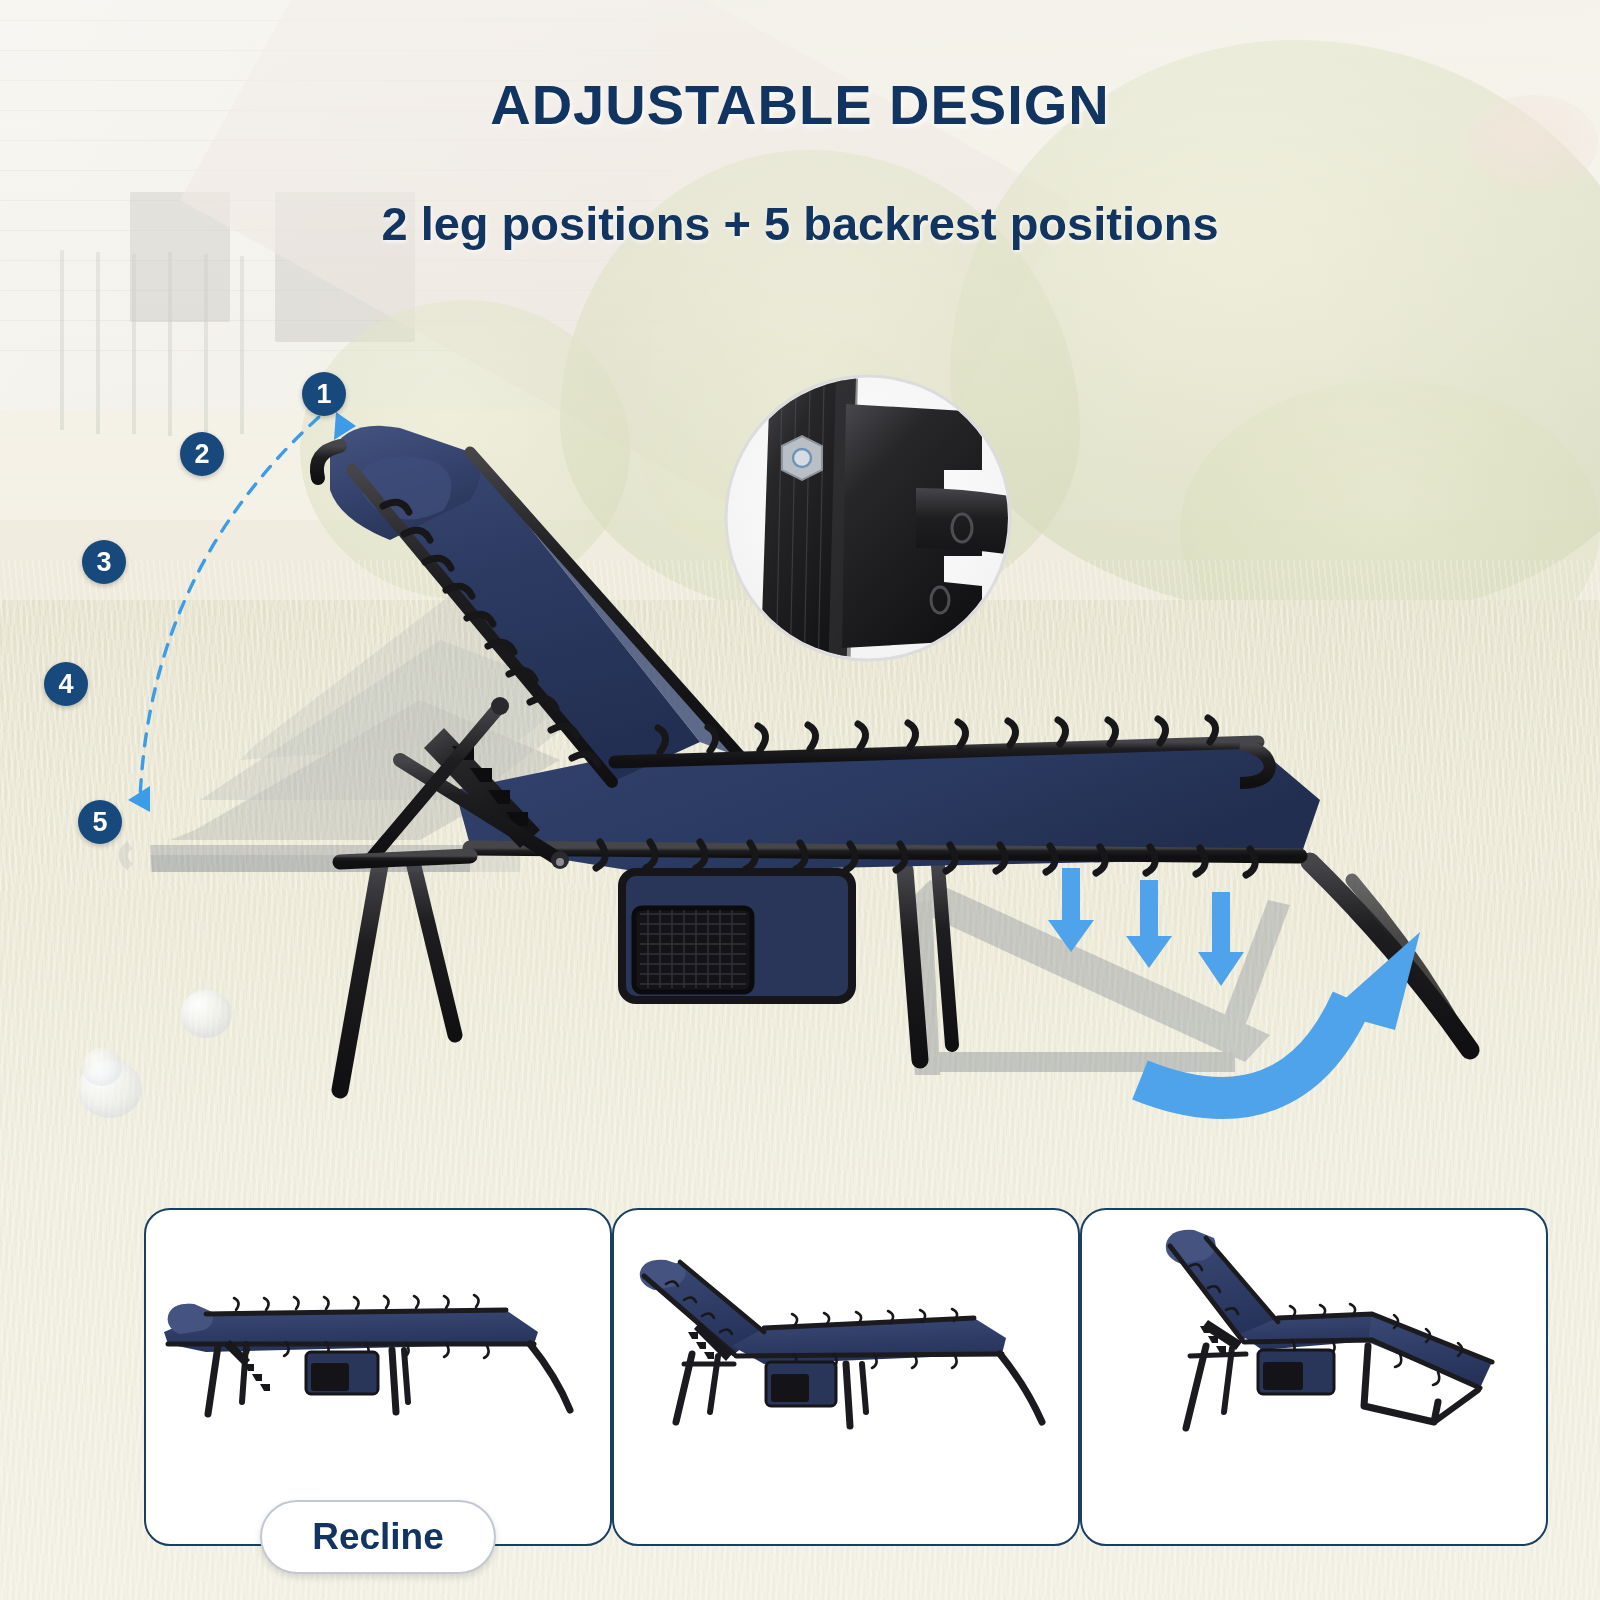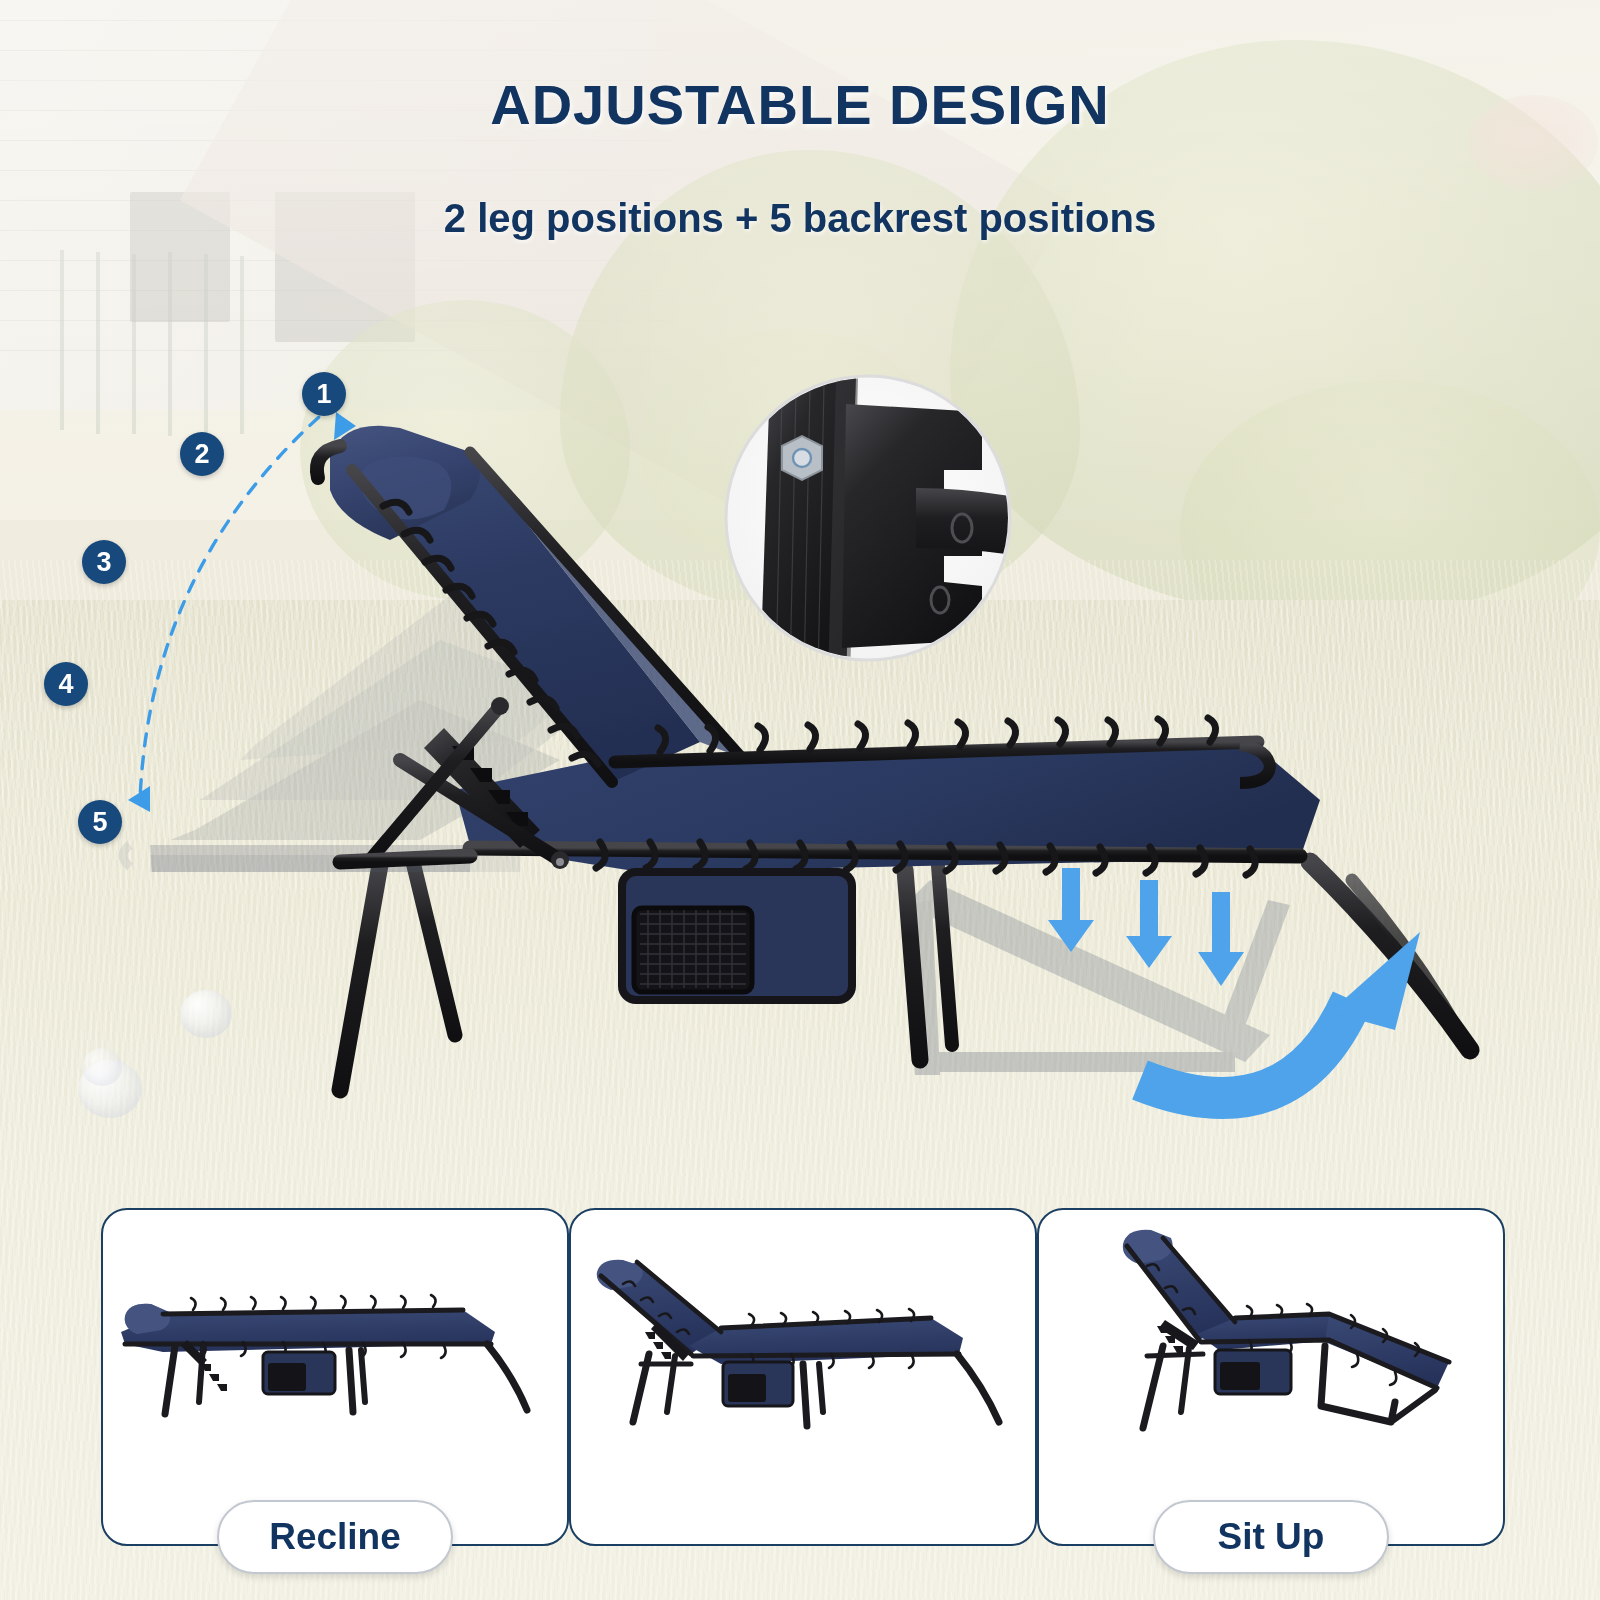--- a/index.html
+++ b/index.html
@@ -40,32 +40,32 @@
     background:linear-gradient(180deg,rgba(255,255,255,.52) 0%,rgba(255,255,255,.34) 30%,rgba(255,255,255,.40) 62%,rgba(255,255,255,.55) 100%);}
   .bubble{position:absolute;border-radius:50%;
     background:radial-gradient(circle at 34% 30%,rgba(255,255,255,.92),rgba(214,220,232,.42) 60%,rgba(190,198,214,.26));
     box-shadow:inset -3px -4px 8px rgba(160,170,190,.30);}
 
   
   .title{position:absolute;left:0;top:72px;width:1600px;text-align:center;
     font-size:56px;font-weight:bold;letter-spacing:1px;color:#123461;
     text-shadow:2px 3px 5px rgba(255,255,255,.75);}
   .subtitle{position:absolute;left:0;top:196px;width:1600px;text-align:center;
-    font-size:40px;font-weight:bold;color:#123461;
+    font-size:47px;font-weight:bold;color:#123461;
     text-shadow:1px 2px 4px rgba(255,255,255,.75);}
 
   
   .badge{position:absolute;width:44px;height:44px;border-radius:50%;
     background:#17497c;color:#fff;font-size:27px;font-weight:bold;
     display:flex;align-items:center;justify-content:center;
     box-shadow:0 2px 5px rgba(0,0,0,.22);}
 
   
   .panels{position:absolute;left:58px;top:1208px;width:1490px;height:338px;
-    display:flex;justify-content:center;}
+    display:flex;justify-content:flex-end;}
   .panel{position:relative;width:468px;height:338px;background:#fff;
     border:2px solid #1b3f62;border-radius:26px;box-sizing:border-box;overflow:visible;}
   .panel-art{position:absolute;left:0;top:4px;width:468px;height:250px;}
   .pill{position:absolute;left:50%;transform:translateX(-50%);bottom:-30px;
     min-width:236px;height:74px;background:#fff;border:2px solid #c3c8d0;
     border-radius:40px;display:flex;align-items:center;justify-content:center;
     font-size:37px;font-weight:bold;color:#123461;
     box-shadow:0 3px 7px rgba(0,0,0,.13);padding:0 26px;box-sizing:border-box;}
 </style>
 </head>
@@ -498,16 +498,15 @@
         <path d="M124,132 L104,214" stroke="#1b1b1f" stroke-width="7" stroke-linecap="round"></path>
         <path d="M150,134 L142,198" stroke="#1b1b1f" stroke-width="6" stroke-linecap="round"></path>
         <path d="M108,142 L164,140" stroke="#1b1b1f" stroke-width="5" stroke-linecap="round"></path>
 
         <path d="M286,132 L282,192 L352,208 L356,188" stroke="#1b1b1f" stroke-width="7" fill="none" stroke-linecap="round" stroke-linejoin="round"></path>
         <path d="M352,208 L396,176" stroke="#1b1b1f" stroke-width="6" fill="none" stroke-linecap="round"></path>
 
         <rect x="176" y="136" width="76" height="44" rx="5" fill="#2a3659" stroke="#16161a" stroke-width="3"></rect>
         <rect x="181" y="148" width="40" height="28" rx="3" fill="#141418"></rect>
       </svg>
-      <div class="pill">Sit Up</div>
     </div>
   </div>
 </div>
 
 </body></html>

